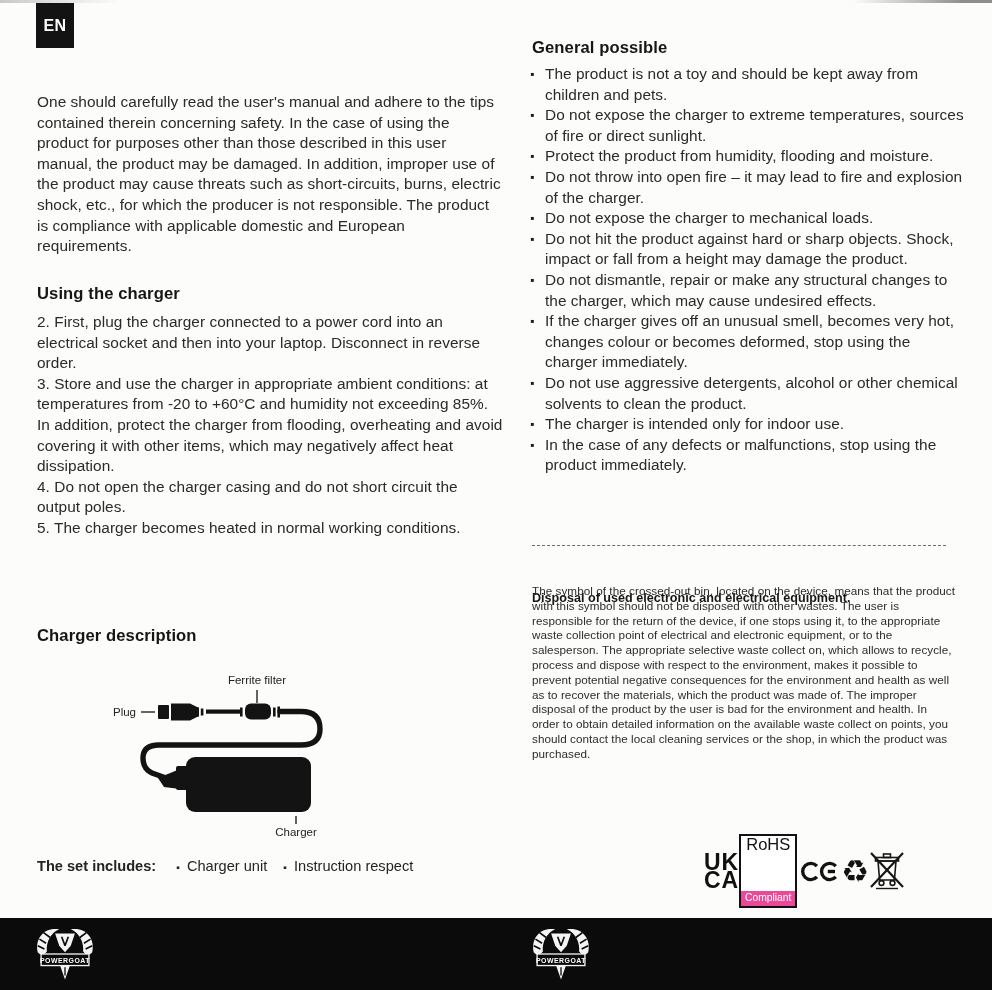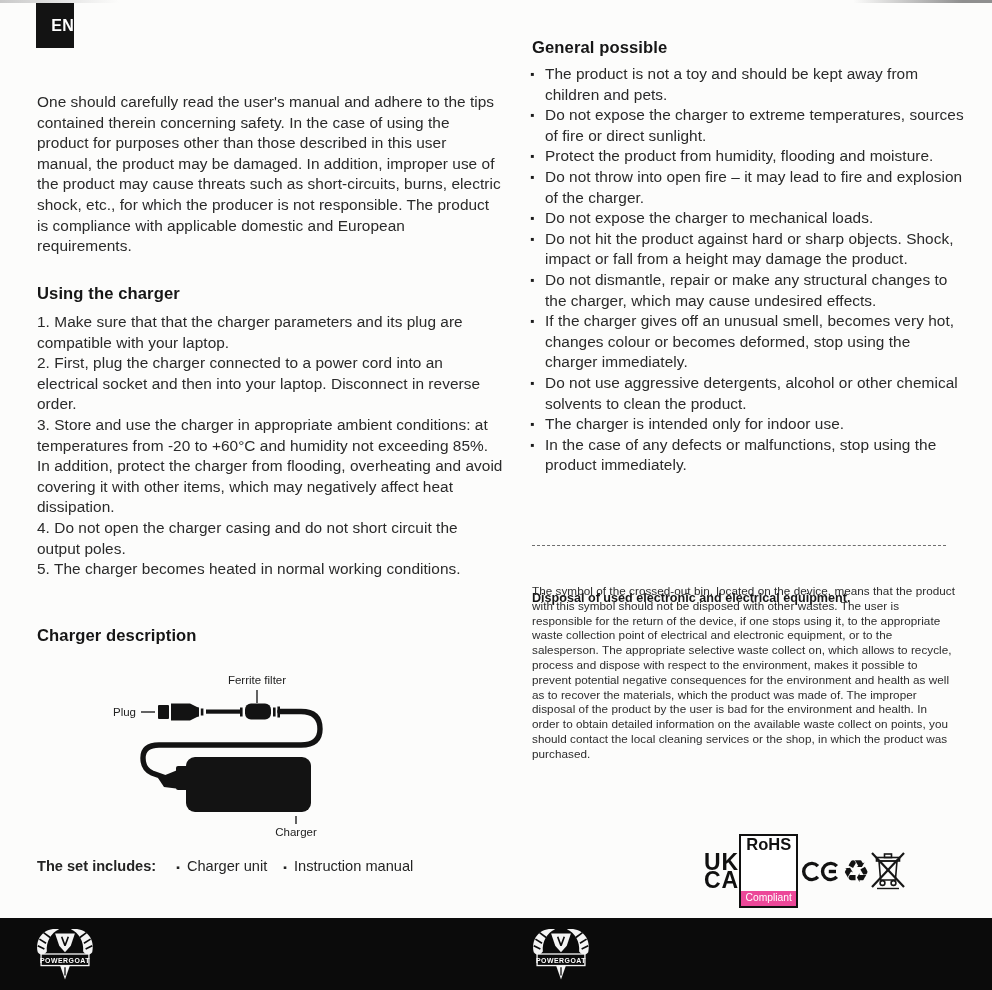--- a/index.html
+++ b/index.html
@@ -5,21 +5,21 @@
   html,body{margin:0;padding:0;background:#ffffff;}
   .page{
     position:relative; width:992px; height:990px; overflow:hidden;
     background:#fcfcfb; color:#262626;
     font-family:"Liberation Sans", sans-serif;
     -webkit-font-smoothing:antialiased;
   }
   .scan-top{position:absolute;top:0;left:0;width:100%;height:3px;
     background:linear-gradient(90deg,#c9c9c9 0%,rgba(250,250,250,0) 12%,rgba(250,250,250,0) 86%,#8f8f8f 97%);}
   .lang-badge{position:absolute;left:36px;top:3px;width:38px;height:45px;background:#131313;
-    display:flex;align-items:center;justify-content:flex-end;color:#fff;font-weight:700;font-size:16px;letter-spacing:.3px;}
+    display:flex;align-items:center;justify-content:center;color:#fff;font-weight:700;font-size:16px;letter-spacing:.3px;}
   h2.sec{margin:0;font-size:16.6px;font-weight:700;color:#161616;letter-spacing:.1px;}
   .abs{position:absolute;}
   .bodytxt{font-size:15.4px;line-height:20.6px;letter-spacing:.05px;color:#2a2a2a;}
   .step{margin:0;}
   
   .b-item{display:flex;align-items:flex-start;}
   .b-item .bullet{flex:0 0 15px;font-size:12px;line-height:20.6px;color:#1c1c1c;}
   .b-item .txt{flex:1;}
   .divider{border:none;border-top:1.7px dashed #6e6e6e;margin:0;}
   .disposal-h{font-size:12.6px;font-weight:700;color:#161616;}
@@ -27,21 +27,21 @@
   
   .set-line{display:flex;align-items:flex-start;gap:20px;font-size:14.6px;color:#242424;}
   .set-label{font-weight:700;}
   .set-items{display:flex;gap:16px;}
   .set-item{display:flex;gap:7px;align-items:baseline;}
   .set-item .bullet{font-size:10.5px;}
   
   .marks{display:flex;align-items:center;}
   .ukca{font-weight:700;font-size:23px;line-height:18.5px;color:#101010;letter-spacing:1px;}
   .rohs{border:2.4px solid #111;text-align:center;background:#fff;}
-  .rohs-top{font-weight:700;font-size:16.5px;line-height:17px;padding:0 5px 1px;color:#111;}
+  .rohs-top{font-weight:400;font-size:16.5px;line-height:17px;padding:0 5px 1px;color:#111;}
   .rohs-bottom{background:#ec4899;color:#fff;font-size:10.3px;line-height:12px;padding:1px 3px 2px;margin-top:37px;}
   .recycle{font-size:31px;line-height:1;color:#121212;}
   
   .footer-bar{position:absolute;left:0;top:918px;width:100%;height:72px;background:#0b0b0b;}
   svg text{font-family:"Liberation Sans",sans-serif;}
   .diag-label{font-size:11.5px;fill:#222;}
 </style>
 </head>
 <body>
 
@@ -52,21 +52,20 @@
     <span>EN</span>
   </div>
 
 
   <p class="bodytxt abs" style="left:37px;top:92px;width:466px;margin:0;">One should carefully read the user's manual and adhere to the tips contained therein concerning safety. In the case of using the product for purposes other than those described in this user manual, the product may be damaged. In addition, improper use of the product may cause threats such as short-circuits, burns, electric shock, etc., for which the producer is not responsible. The product is compliance with applicable domestic and European requirements.</p>
 
   <h2 class="sec abs" style="left:37px;top:284px;">Using the charger</h2>
 
   <div class="bodytxt abs" style="left:37px;top:312px;width:466px;">
 
-      <p class="step">1. Make sure that that the charger parameters and its plug are compatible with your laptop.</p>
 
       <p class="step">2. First, plug the charger connected to a power cord into an electrical socket and then into your laptop. Disconnect in reverse order.</p>
 
       <p class="step">3. Store and use the charger in appropriate ambient conditions: at temperatures from -20 to +60°C and humidity not exceeding 85%. In addition, protect the charger from flooding, overheating and avoid covering it with other items, which may negatively affect heat dissipation.</p>
 
       <p class="step">4. Do not open the charger casing and do not short circuit the output poles.</p>
 
       <p class="step">5. The charger becomes heated in normal working conditions.</p>
     </div>
 
@@ -109,21 +108,21 @@
     <span class="set-label">The set includes:</span>
     <span class="set-items">
 
         <span class="set-item">
           <span class="bullet">▪</span>
           <span>Charger unit</span>
         </span>
 
         <span class="set-item">
           <span class="bullet">▪</span>
-          <span>Instruction manual</span>
+          <span>Instruction respect</span>
         </span>
       </span>
   </div>
 
   <h2 class="sec abs" style="left:532px;top:38px;">General possible</h2>
 
   <div class="bodytxt abs" style="left:530px;top:64px;width:434px;">
 
       <div class="b-item">
         <span class="bullet">▪</span>

